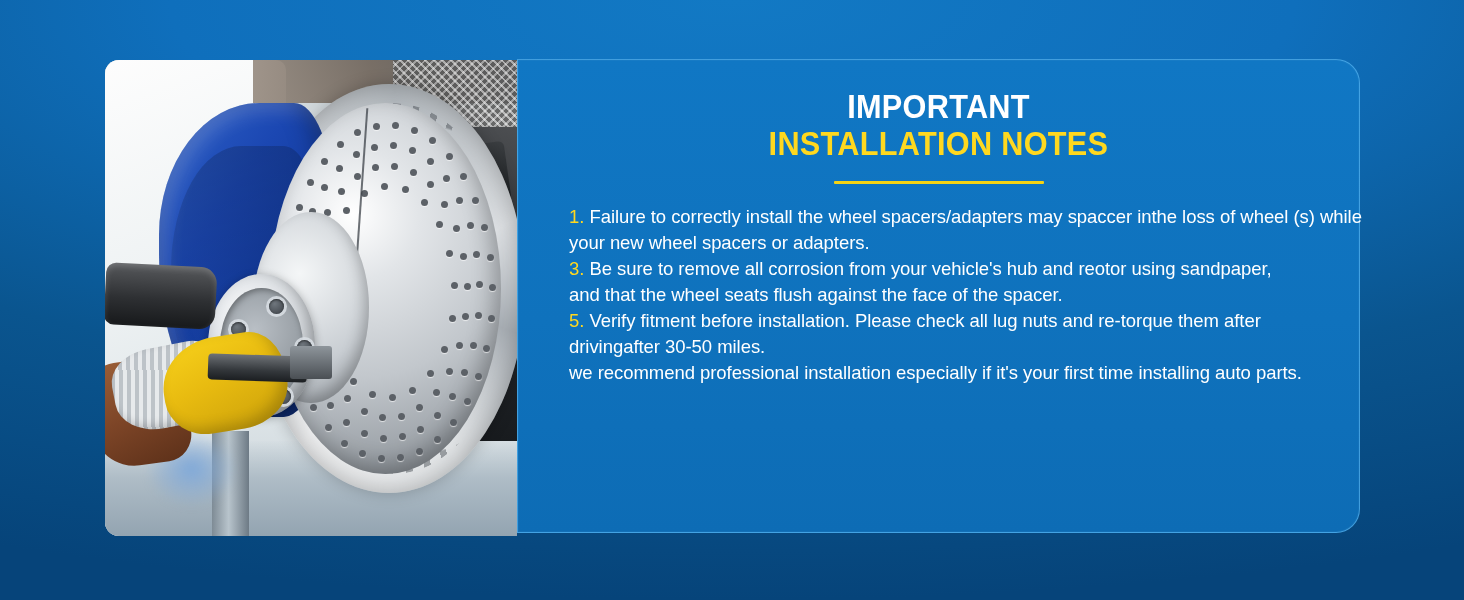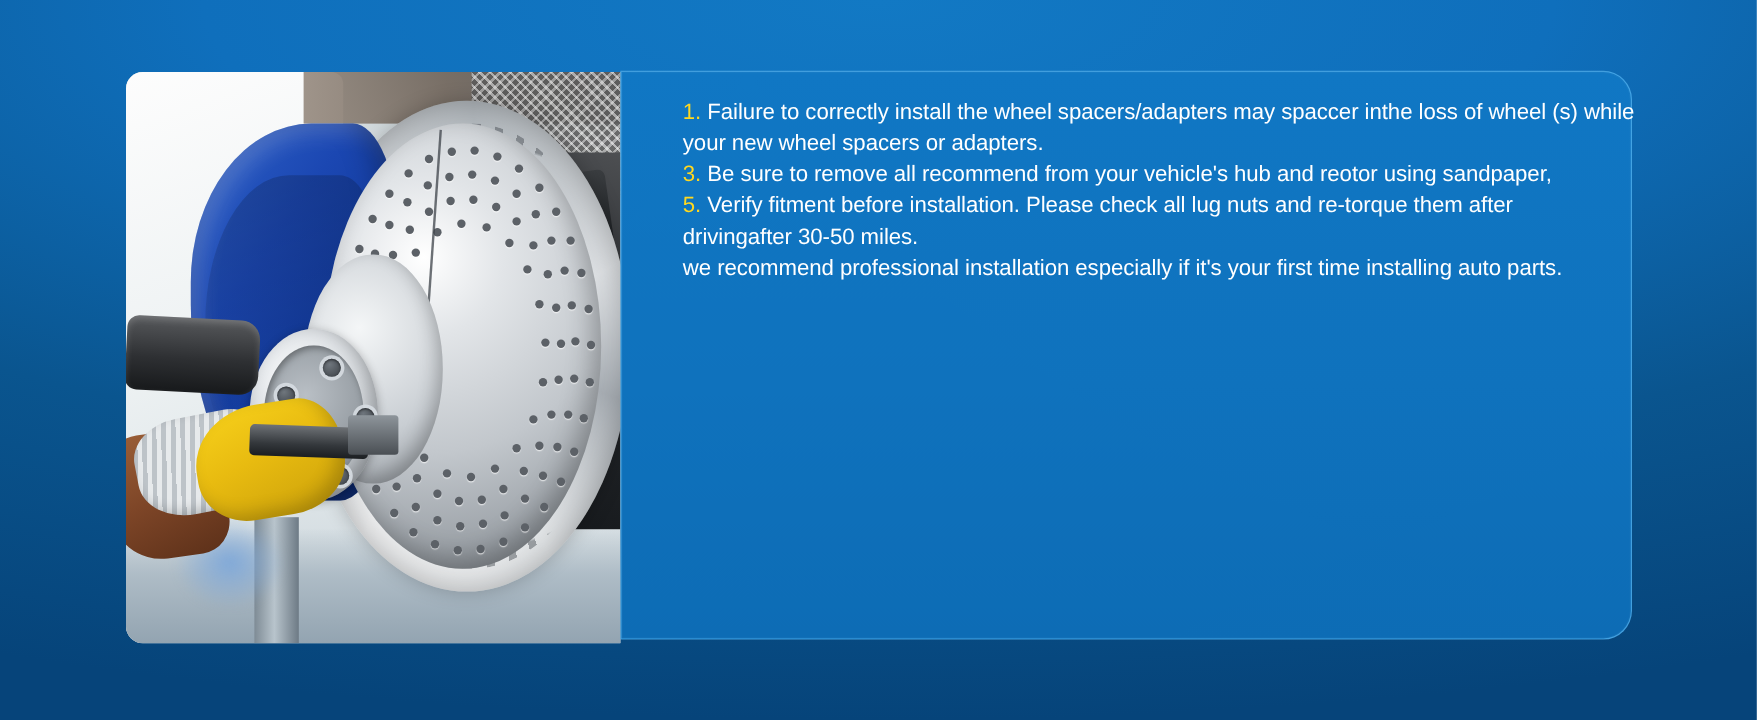--- a/index.html
+++ b/index.html
@@ -411,24 +411,30 @@
     <div class="ph tool-body"></div>
     <div class="ph arm"></div>
     <div class="ph cuff"></div>
     <div class="ph glove"></div>
     <div class="ph tool-shaft"></div>
     <div class="ph tool-tip"></div>
   </div>
 
   <div id="notes-panel">
 
+    <div class="panel-title-block">
+      <div class="title-line" id="title-important">IMPORTANT</div>
+      <div class="title-line" id="title-installation">INSTALLATION NOTES</div>
+      <div id="title-divider"></div>
+    </div>
 
     <div id="notes-list">
         <div class="note-line"><span class="note-num">1.</span> <span>Failure to correctly install the wheel spacers/adapters may spaccer inthe loss of wheel (s) while</span></div>
         <div class="note-line"><span>your new wheel spacers or adapters.</span></div>
-        <div class="note-line"><span class="note-num">3.</span> <span>Be sure to remove all recommend from your vehicle's hub and reotor using sandpaper,</span></div>
+        <div class="note-line"><span class="note-num">3.</span> <span>Be sure to remove all corrosion from your vehicle's hub and reotor using sandpaper,</span></div>
+        <div class="note-line"><span>and that the wheel seats flush against the face of the spacer.</span></div>
         <div class="note-line"><span class="note-num">5.</span> <span>Verify fitment before installation. Please check all lug nuts and re-torque them after</span></div>
         <div class="note-line"><span>drivingafter 30-50 miles.</span></div>
         <div class="note-line"><span>we recommend professional installation especially if it's your first time installing auto parts.</span></div>
       </div>
 
   </div>
 </div>
 
 </body></html>

